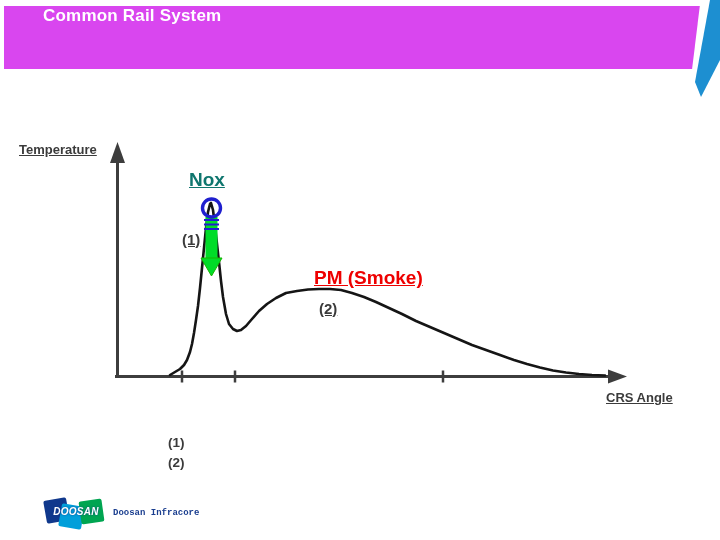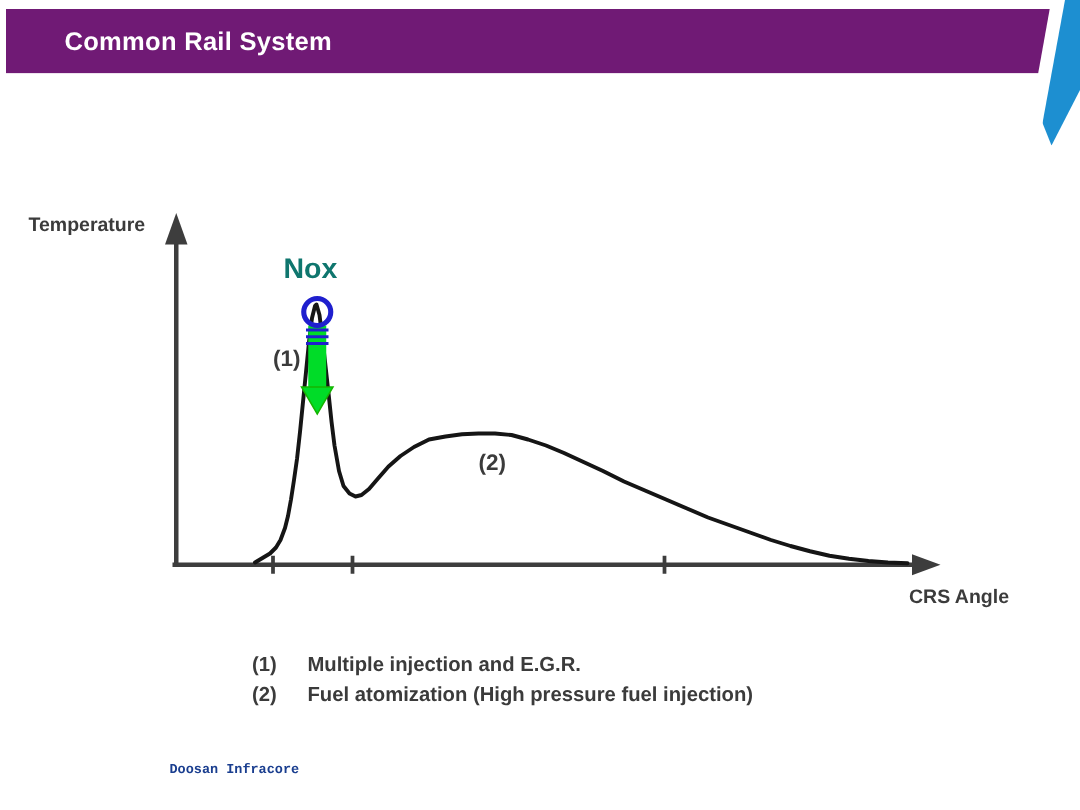--- a/index.html
+++ b/index.html
@@ -1,27 +1,27 @@
 <!DOCTYPE html>
 <html><head>
 <meta charset="utf-8">
 <style>
   html,body{margin:0;padding:0;background:#fff;}
   .slide{position:relative;width:720px;height:540px;background:#ffffff;overflow:hidden;
          font-family:"Liberation Sans",sans-serif;}
   
-  .header-bar{position:absolute;left:4px;top:6px;width:700px;height:43px;background:#701a75;
-              clip-path:polygon(0 0,99.4% 0,98.3% 100%,0 100%);display:flex;align-items:center;}
+  .header-bar{position:absolute;left:4px;top:6px;width:700px;height:63px;background:#d946ef;
+              clip-path:polygon(0 0,99.4% 0,98.3% 100%,0 100%);display:flex;align-items:flex-start;}
   .header-title{color:#ffffff;font-weight:bold;font-size:17px;letter-spacing:.2px;padding-left:39px;}
   .corner-wedge{position:absolute;left:690px;top:0;width:30px;height:100px;background:#1d8fd1;
                 clip-path:polygon(20px 0,30px 0,30px 60px,11px 97px,5px 82px);}
   
   .chart-svg{position:absolute;left:0;top:0;width:720px;height:540px;}
   
-  .lbl{position:absolute;color:#3b3b3b;font-weight:bold;white-space:nowrap;}
+  .lbl{position:absolute;color:#3b3b3b;font-weight:bold;white-space:nowrap;text-decoration:underline;}
   .lbl-temperature{left:19px;top:142px;font-size:13px;}
   .lbl-crs{left:570px;top:390px;font-size:13px;margin-left:36px;}
   .lbl-nox{left:189px;top:169px;font-size:19px;color:#0f766e;}
   .lbl-pm{left:314px;top:267px;font-size:19px;color:#ee0000;}
   .lbl-ann1{left:182px;top:231px;font-size:15px;}
   .lbl-ann2{left:319px;top:300px;font-size:15px;}
   
   .legend{position:absolute;left:168px;top:433px;font-size:13.5px;font-weight:bold;color:#3b3b3b;}
   .legend-row{display:flex;line-height:20px;}
   .legend-num{width:37px;}
@@ -70,28 +70,33 @@
       <line x1="204" y1="229" x2="219" y2="229" stroke="#1f1fce" stroke-width="2"></line>
     </g>
 
     <circle cx="211.5" cy="208" r="9" fill="none" stroke="#1f1fce" stroke-width="3.4"></circle>
   </svg>
 
   <div class="lbl lbl-temperature">Temperature</div>
   <div class="lbl lbl-crs">CRS Angle</div>
   <div class="lbl lbl-nox">Nox</div>
   <div class="lbl lbl-ann1">(1)</div>
+  <div class="lbl lbl-pm">PM (Smoke)</div>
   <div class="lbl lbl-ann2">(2)</div>
 
   <div class="legend">
     <div class="legend-row">
       <span class="legend-num">(1)</span>
-      <span>Multiple injection and E.G.R.</span>
     </div>
     <div class="legend-row">
       <span class="legend-num">(2)</span>
-      <span>Fuel atomization (High pressure fuel injection)</span>
     </div>
   </div>
 
+  <div class="logo">
+    <div class="logo-sq logo-sq-navy"></div>
+    <div class="logo-sq logo-sq-cyan"></div>
+    <div class="logo-sq logo-sq-green"></div>
+    <div class="logo-word">DOOSAN</div>
+  </div>
   <div class="brand-text">Doosan Infracore</div>
 
 </div>
 
 </body></html>

